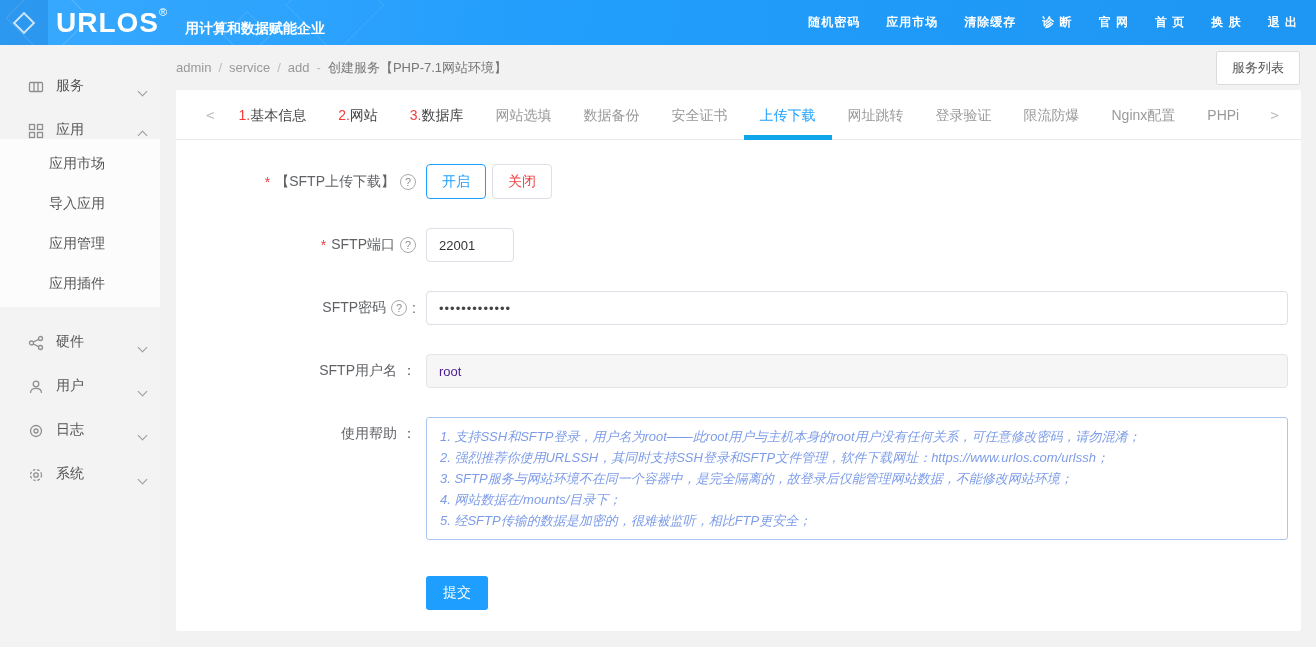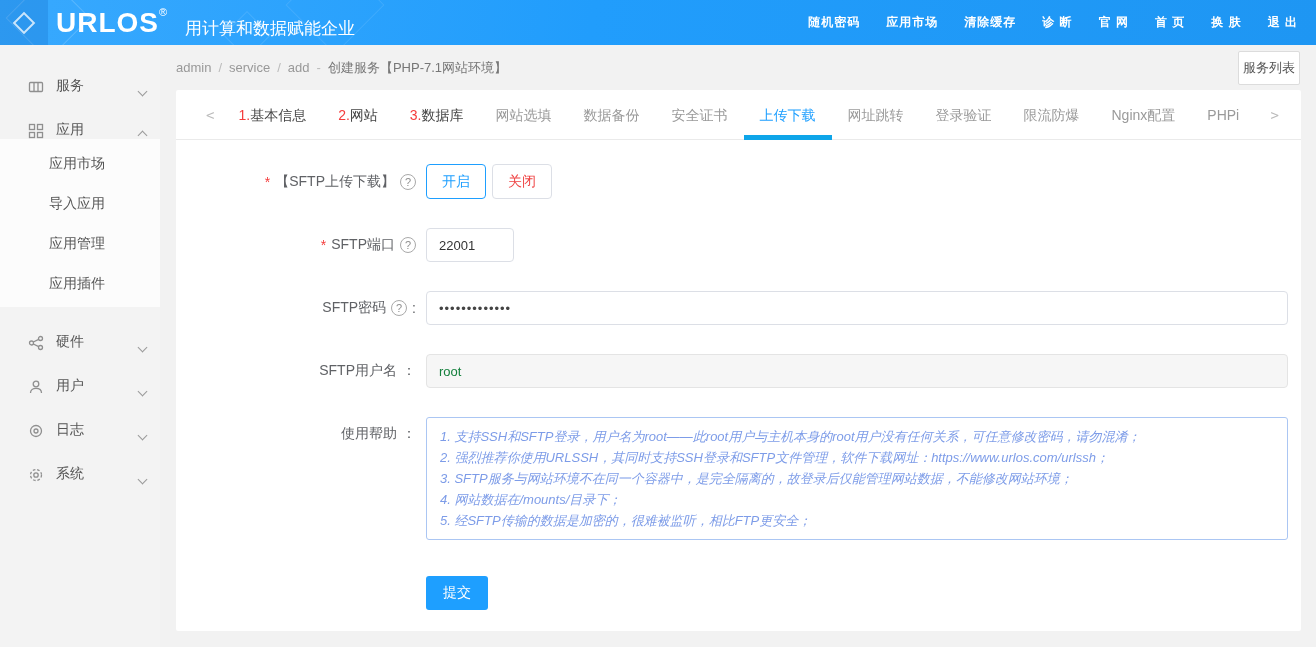--- a/index.html
+++ b/index.html
@@ -14,21 +14,21 @@
     flex:none; display:flex; align-items:center; justify-content:center; }
   .corner-diamond { width:16px; height:16px; border:2px solid rgba(255,255,255,.75);
     transform:rotate(45deg); }
   .deco { position:absolute; border:1px solid rgba(255,255,255,.18); transform:rotate(45deg); }
   .deco1 { width:60px; height:60px; left:18px; top:-12px; }
   .deco2 { width:34px; height:34px; left:230px; top:18px; border-color:rgba(255,255,255,.12);}
   .deco3 { width:70px; height:70px; left:300px; top:-30px; border-color:rgba(255,255,255,.10);}
   .logo-wrap { display:flex; align-items:flex-start; margin-left:8px; flex:none; }
   .logo { font-size:28px; font-weight:800; letter-spacing:1px; line-height:45px; }
   .logo-reg { font-size:11px; margin-top:6px; }
-  .tagline { font-size:17px; font-weight:400; margin-left:18px; margin-top:12px; flex:none; }
+  .tagline { font-size:14px; font-weight:700; margin-left:18px; margin-top:12px; flex:none; }
   .top-nav { margin-left:auto; display:flex; align-items:center; padding-right:18px; }
   .top-nav-item { font-size:12px; font-weight:600; color:#fff; margin-left:26px;
     cursor:pointer; white-space:nowrap; letter-spacing:1px; }
 
   
   .layout { display:flex; height:602px; }
   .sidebar { width:160px; flex:none; background:#f3f3f3; padding-top:6px; }
   .side-item { height:44px; display:flex; align-items:flex-end; padding:0 14px 0 28px;
     color:#555; font-size:14px; cursor:pointer; }
   .side-icon { width:16px; height:16px; margin-right:12px; flex:none; display:flex;
@@ -43,21 +43,21 @@
     color:#555; cursor:pointer; }
 
   
   .main { flex:1; display:flex; flex-direction:column; min-width:0; }
   .crumb-bar { height:45px; display:flex; align-items:center; padding:0 16px; }
   .crumbs { font-size:13px; color:#999; display:flex; align-items:center; gap:7px; }
   .crumb-link { cursor:pointer; }
   .crumb-sep { color:#bbb; }
   .crumb-tail { color:#777; }
   .service-list-btn { margin-left:auto; background:#fff; border:1px solid #dcdcdc;
-    color:#555; font-size:13px; padding:7px 4px; border-radius:2px; cursor:pointer;text-align:center; }
+    color:#555; font-size:13px; padding:7px 15px; border-radius:2px; cursor:pointer;text-align:center; }
 
   .card { background:#fff; margin:0 15px 14px 16px; height:541px; border-radius:2px; }
 
   
   .tabs { height:50px; display:flex; align-items:center; border-bottom:1px solid #eaeaea;
     padding:0 14px 0 22px; }
   .tab-arrow { color:#bbb; font-size:14px; cursor:pointer; padding:0 8px; font-family:"DejaVu Sans Mono",monospace; }
   .tab { height:50px; line-height:50px; padding:0 16px; font-size:14px; color:#9a9a9a;
     cursor:pointer; white-space:nowrap; }
   .tab .tab-num { color:#f43c3c; }
@@ -77,21 +77,21 @@
   .fcontrol { display:flex; align-items:center; }
   .toggle-btn { height:35px; padding:0 15px; background:#fff; border:1px solid #dcdfe6;
     border-radius:4px; font-size:14px; color:#ef4444; cursor:pointer; margin-right:6px; }
   .toggle-btn.on { border-color:#1e9fff; color:#1e9fff; }
   .tinput { height:34px; border:1px solid #dcdfe6; border-radius:4px; padding:0 12px;
     font-size:13px; color:#333; background:#fff; outline:none;
     font-family:"Liberation Sans","DejaVu Sans",sans-serif; }
   .port-input { width:88px; }
   .wide-input { width:862px; }
   .pwd-input { letter-spacing:1px; font-size:13px; color:#444; }
-  .tinput:disabled { background:#f6f6f6; border-color:#e4e4e4; color:#15803d; }
+  .tinput:disabled { background:#f6f6f6; border-color:#e4e4e4; color:#4c1d95; }
   .help-box { width:862px; border:1px solid #abc6f3; border-radius:3px; background:#fff;
     padding:8px 13px; }
   .help-line { font-size:13px; line-height:21px; color:#7d9ce8; white-space:nowrap;
     overflow:hidden;font-style:italic; }
   .help-label { padding-top:8px; }
   .submit-row { margin-top:36px; }
   .submit-btn { margin-left:250px; background:#1e9fff; color:#fff; border:none;
     border-radius:3px; font-size:14px; padding:8px 17px; cursor:pointer; }
 </style>
 </head>

